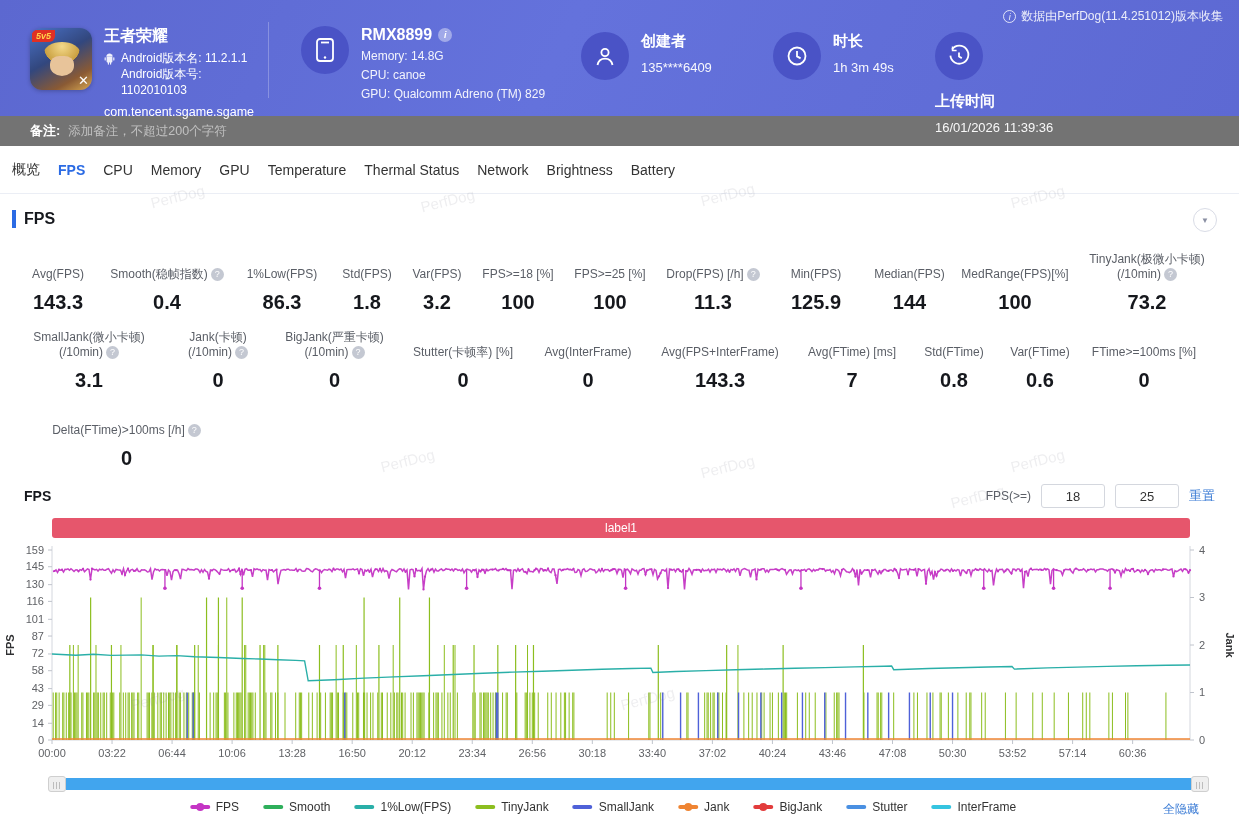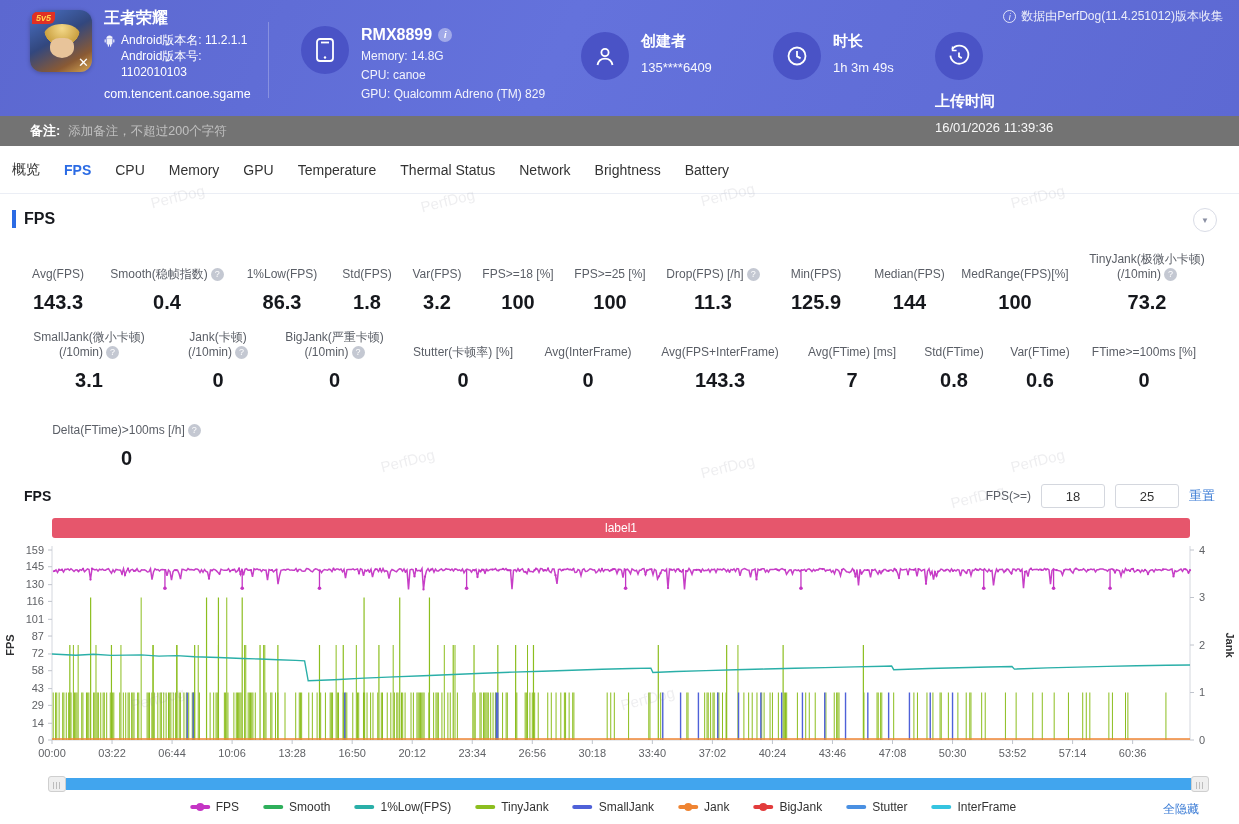--- a/index.html
+++ b/index.html
@@ -4,21 +4,21 @@
 <style>
   * { margin:0; padding:0; box-sizing:border-box; }
   html,body { width:1239px; height:824px; overflow:hidden; background:#fff;
     font-family:"Liberation Sans","DejaVu Sans",sans-serif; }
   
   .hdr { position:relative; height:116px; background:linear-gradient(115deg,#5c68d0 0%,#6472dc 45%,#5d69d3 100%); color:#fff; }
   .hdr-note { position:absolute; top:8px; right:16px; font-size:12px; color:rgba(255,255,255,.88); display:flex; align-items:center; gap:5px; }
   .i-circ { display:inline-flex; width:13px; height:13px; border:1px solid rgba(255,255,255,.8); border-radius:50%; font-size:9px; align-items:center; justify-content:center; font-style:italic; }
   .hdr-row { display:flex; height:100%; align-items:flex-start; }
   .blk { display:flex; gap:12px; }
-  .blk-app { padding:10px 0 0 30px; width:268px; }
+  .blk-app { padding:28px 0 0 30px; width:268px; }
   .vdiv { width:1px; height:76px; background:rgba(255,255,255,.25); margin-top:22px; }
   .app-icon { width:62px; height:62px; border-radius:12px; position:relative; flex:none;
     background:linear-gradient(150deg,#4a72c8 0%,#32477e 45%,#8a5a34 78%,#d8a852 100%); box-shadow:0 1px 4px rgba(0,0,0,.25); overflow:hidden; }
   .app-icon .badge5v5 { position:absolute; top:2px; left:2px; background:#e03024; color:#ffd24a; font-size:9px; font-weight:bold; font-style:italic; padding:1px 4px; border-radius:4px 0 6px 0; }
   .app-icon .hair { position:absolute; top:14px; left:14px; width:36px; height:22px; background:radial-gradient(ellipse at 50% 20%,#f4d98a 0%,#caa040 70%, transparent 72%); border-radius:50% 50% 40% 40%; }
   .app-icon .face { position:absolute; top:28px; left:20px; width:24px; height:20px; background:#e8c49a; border-radius:40% 40% 50% 50%; }
   .app-icon .sword { position:absolute; right:3px; bottom:2px; color:#fff; font-size:13px; font-weight:bold; }
   .app-txt { font-size:12px; line-height:16px; }
   .app-name { font-size:16px; font-weight:bold; margin-bottom:6px; }
   .android-row { display:flex; gap:6px; }
@@ -33,21 +33,21 @@
   .meta-label { font-size:15px; font-weight:bold; }
   .meta-value { font-size:13px; margin-top:9px; color:rgba(255,255,255,.95); }
   .blk-creator { width:192px; margin-left:6px; }
   .blk-dur { width:162px; }
   .blk-upl { width:230px;flex-direction:column; }
   
   .notes { height:30px; background:#737373; display:flex; align-items:center; padding-left:30px; gap:8px; }
   .notes-label { color:#fff; font-size:13px; font-weight:bold; }
   .notes-ph { color:rgba(255,255,255,.55); font-size:12.5px; }
   
-  .tabs { height:48px; display:flex; align-items:center; gap:24px; padding-left:12px; border-bottom:1px solid #ebeef5; position:relative; }
+  .tabs { height:48px; display:flex; align-items:center; gap:18px; padding-left:12px; border-bottom:1px solid #ebeef5; position:relative; }
   .tab { font-size:14px; color:#333; cursor:pointer; }
   .tab.active { color:#2b6be4; font-weight:bold; }
   
   .section-row { display:flex; align-items:center; margin:16px 0 0 12px; position:relative; }
   .sec-title { border-left:4px solid #2b6be4; padding-left:8px; font-size:16px; font-weight:bold; color:#16181d; }
   .collapse-btn { position:absolute; right:22px; top:-2px; width:24px; height:24px; border:1px solid #d9dce6; border-radius:50%; background:#fff; color:#8a8fa3; font-size:8px; display:flex; align-items:center; justify-content:center; cursor:pointer; }
   
   .stats { padding:22px 0 0 14px; }
   .stat-row { display:flex; margin-bottom:14px; }
   .stat-cell { text-align:center; }
@@ -99,21 +99,21 @@
             <path d="M2.6 4h5.8v4.6a.9.9 0 0 1-.9.9h-.3v1.6a.6.6 0 0 1-1.2 0V9.5h-1v1.6a.6.6 0 0 1-1.2 0V9.5h-.3a.9.9 0 0 1-.9-.9z"></path>
             <path d="M2.6 3.4c.1-1.5 1.4-2.6 2.9-2.6s2.8 1.1 2.9 2.6zM3.9 2.4l-.5-.9m4.2.9l.5-.9" stroke="rgba(255,255,255,.9)" stroke-width=".5"></path>
             <rect x="0.6" y="4.2" width="1.2" height="3.4" rx=".6"></rect>
               <rect x="9.2" y="4.2" width="1.2" height="3.4" rx=".6"></rect>
           </svg>
           <div>
             <div>Android版本名: 11.2.1.1</div>
             <div>Android版本号: 1102010103</div>
           </div>
         </div>
-        <div class="pkg">com.tencent.canoe.sgame</div>
+        <div class="pkg">com.tencent.sgame.sgame</div>
       </div>
     </div>
     <div class="vdiv"></div>
     <div class="blk blk-device">
       <div class="circle-ico">
         <svg width="22" height="26" viewBox="0 0 22 26" fill="none" stroke="#fff" stroke-width="1.8">
           <rect x="3" y="2" width="16" height="22" rx="3"></rect>
             <line x1="7" y1="5.5" x2="15" y2="5.5"></line>
             <circle cx="11" cy="20.5" r="1.2" fill="#fff" stroke="none"></circle>
         </svg>

